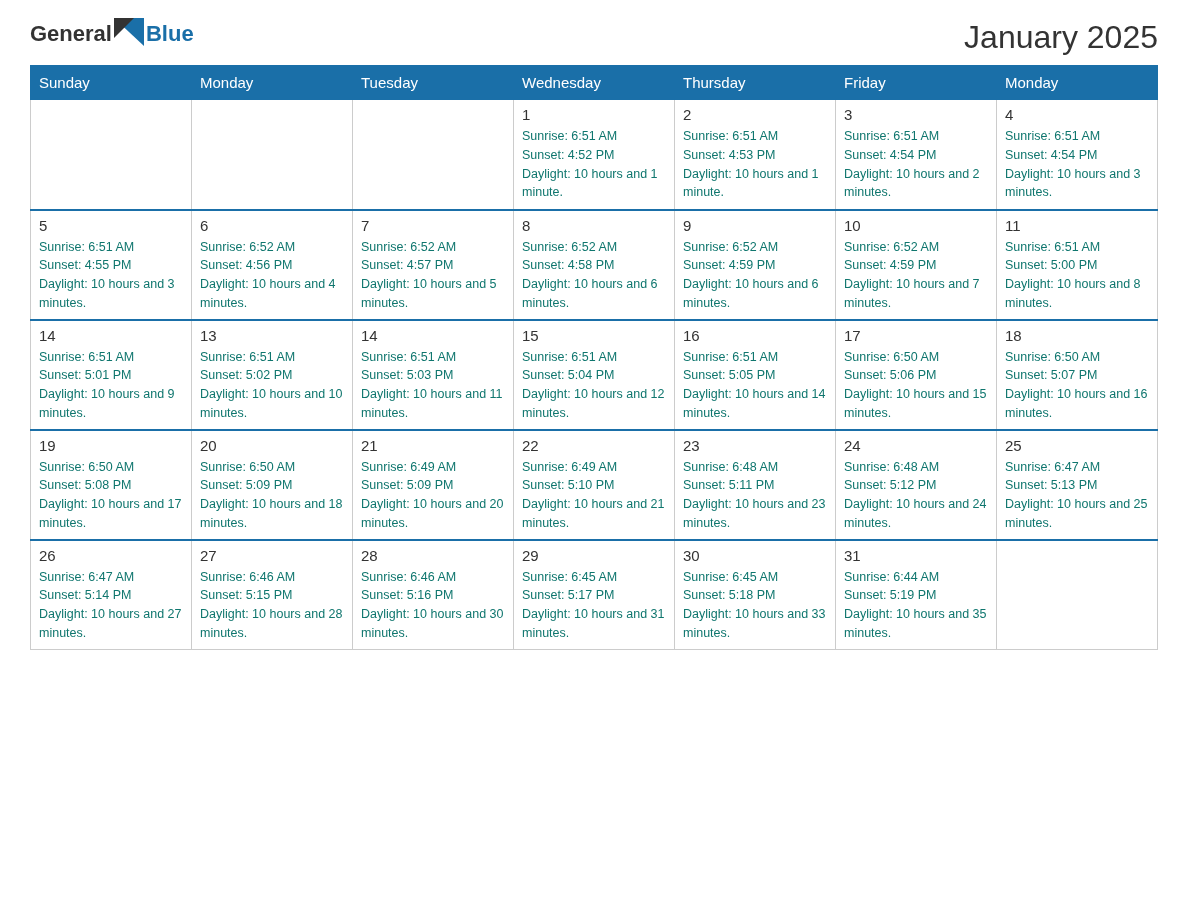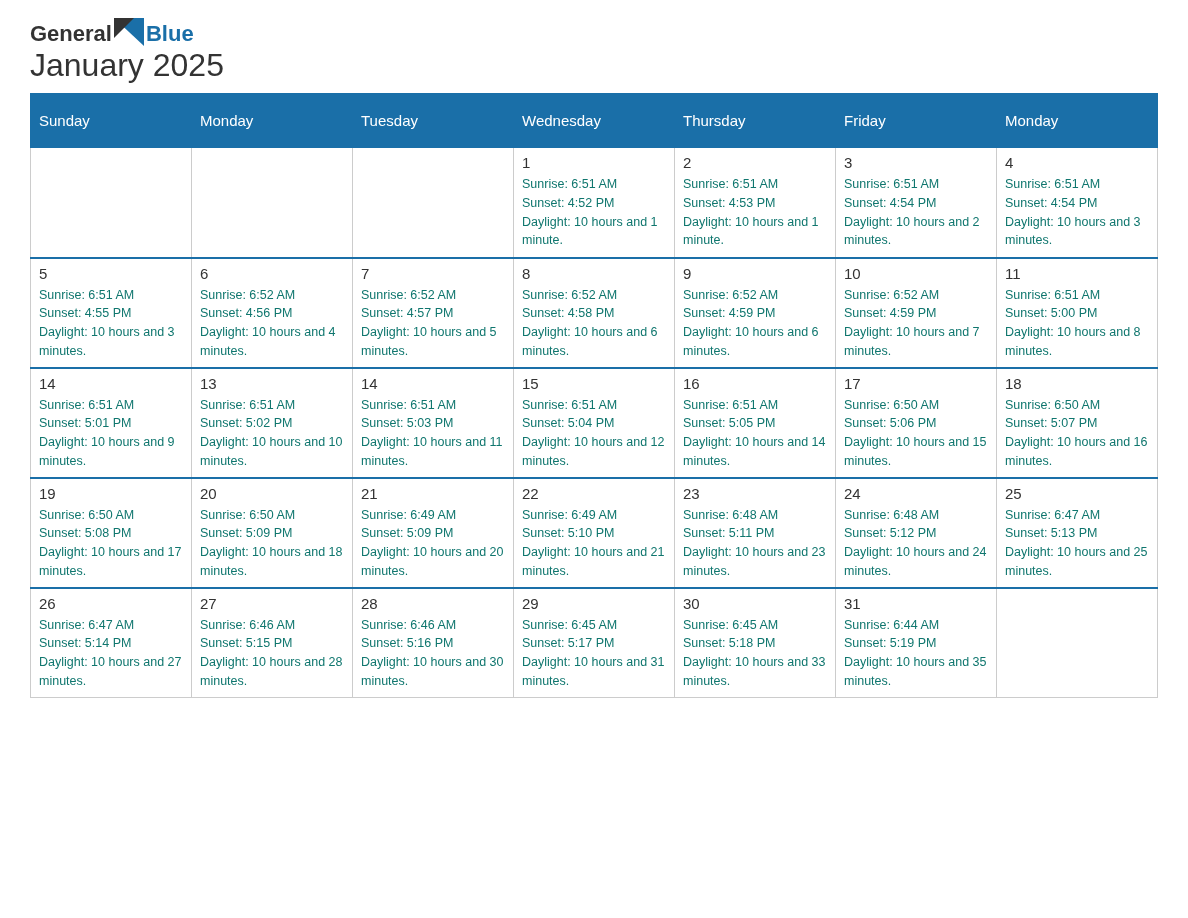--- a/index.html
+++ b/index.html
@@ -9,21 +9,20 @@
       color: #333;
       padding: 20px 30px;
       width: 1188px;
       min-height: 918px;
     }
     .header {
       display: flex;
       justify-content: space-between;
       align-items: flex-start;
       margin-bottom: 10px;
-      flex-direction: column;
     }
     .logo {
       display: flex;
       align-items: center;
     }
     .logo-text-general {
       font-size: 22px;
       font-weight: bold;
       color: #333;
     }
@@ -54,21 +53,21 @@
       margin-top: 4px;
     }
     .calendar-table {
       width: 100%;
       border-collapse: collapse;
       margin-top: 10px;
     }
     .calendar-table thead tr th {
       background-color: #1a6fa8;
       color: #fff;
-      padding: 18px 8px;
+      padding: 8px 8px;
       font-size: 15px;
       font-weight: normal;
       text-align: left;
       border: 1px solid #1a6fa8;
     }
     .calendar-table tbody tr td {
       vertical-align: top;
       border: 1px solid #ccc;
       padding: 6px 8px;
       font-size: 12.5px;

